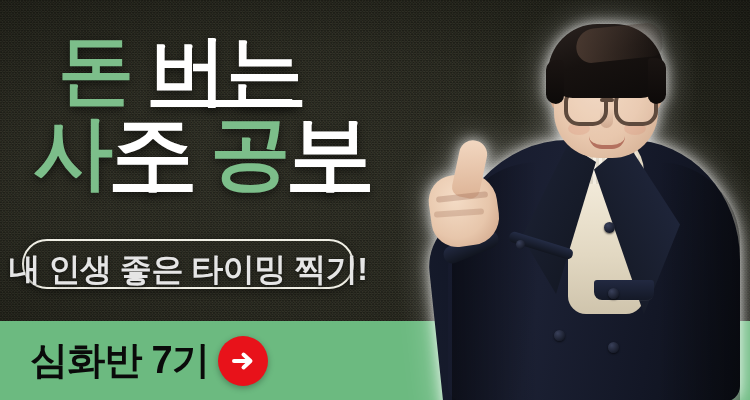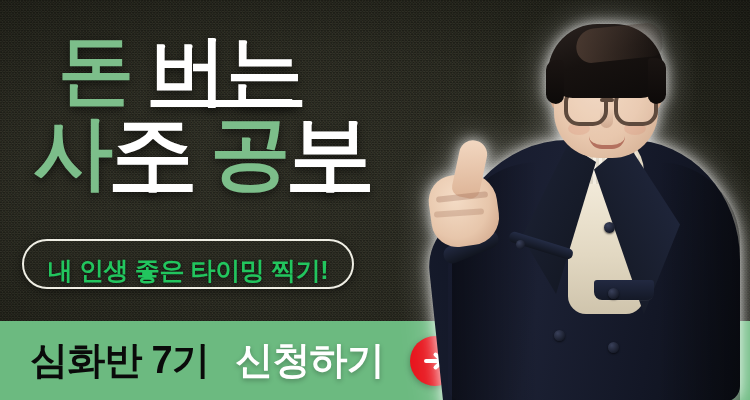--- a/index.html
+++ b/index.html
@@ -87,22 +87,22 @@
     z-index: 7;
     box-sizing: border-box;
     border: 2px solid #efeee4;
     border-radius: 26px;
     display: flex;
     align-items: center;
     justify-content: center;
     box-shadow: 0 2px 10px rgba(0,0,0,.45);
   }
   .subtitle-pill .txt {
-    color: #22c55e;
-    font-size: 25px;
+    color: #e5e5e5;
+    font-size: 32px;
     font-weight: 800;
     letter-spacing: -.015em;
     white-space: nowrap;
     text-shadow: 0 1px 4px rgba(0,0,0,.6);
     margin-top: 12px;
   }
 
   
   .person {
     position: absolute;
@@ -275,21 +275,21 @@
     top: 321px;
     height: 79px;
     background: #6cba80;
     z-index: 7;
     display: flex;
     align-items: center;
   }
   .cta-inner {
     display: flex;
     align-items: center;
-    gap: 26px;
+    gap: 9px;
     padding-left: 30px;
   }
   .cta-course {
     color: #0a0a0a;
     font-size: 38px;
     font-weight: 900;
     letter-spacing: -.02em;
     white-space: nowrap;
   }
   .cta-apply {
@@ -378,21 +378,20 @@
     <div class="cuff"></div>
     <div class="fist"></div>
     <div class="thumb"></div>
     <div class="knuckle"></div>
     <div class="knuckle2"></div>
   </div>
 
   <div class="cta-bar">
     <div class="cta-inner">
       <span class="cta-course">심화반 7기</span>
-      <span class="cta-apply">신청하기</span>
       <span class="cta-arrow">
         <svg width="30" height="30" viewBox="0 0 30 30" aria-hidden="true">
           <path d="M6 15 H21 M15.5 8.5 L22.5 15 L15.5 21.5" fill="none" stroke="#ffffff" stroke-width="4" stroke-linecap="round" stroke-linejoin="round"></path>
         </svg>
       </span>
     </div>
   </div>
 
 </div>
 

